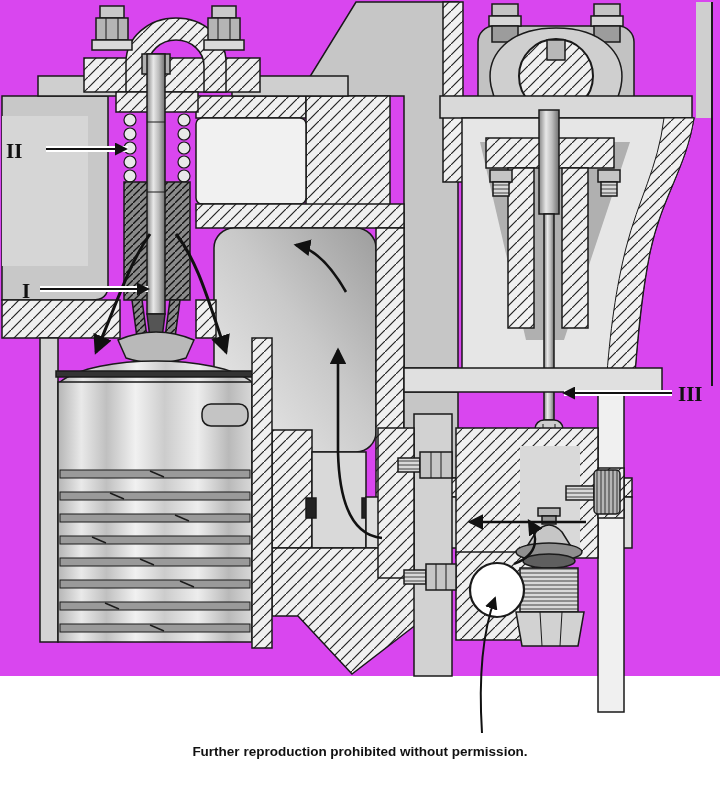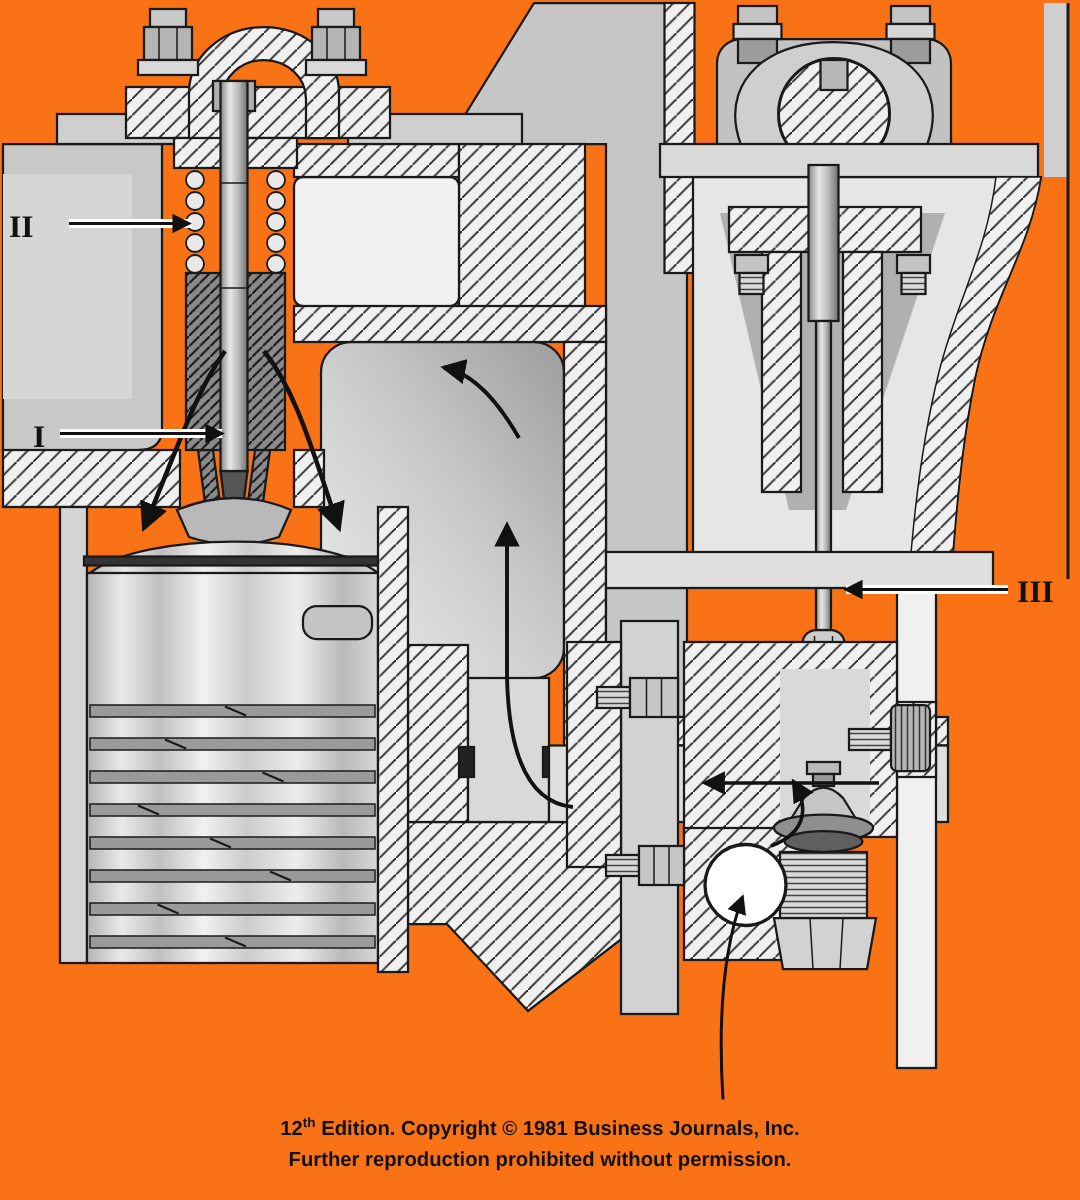--- a/index.html
+++ b/index.html
@@ -1,17 +1,17 @@
 <!DOCTYPE html>
 <html><head>
 <meta charset="utf-8">
 <style>
   html,body{margin:0;padding:0;background:#fff;}
   body{width:720px;height:800px;overflow:hidden;font-family:"Liberation Sans",sans-serif;}
-  .stage{position:relative;width:720px;height:800px;background:#f97316;}
+  .stage{position:relative;width:720px;height:676px;background:#d946ef;}
   svg{display:block;}
   .caption{position:absolute;left:0;top:742px;width:720px;text-align:center;
            font-weight:bold;font-size:13.5px;line-height:1.5;color:#111;}
   .caption sup{font-size:9px;}
   text.roman{font-family:"Liberation Serif",serif;font-weight:bold;font-size:21px;fill:#111;}
 </style>
 </head>
 <body>
 
 <div class="stage">
@@ -241,16 +241,15 @@
     <path d="M40,289 H148" stroke="#111" stroke-width="2" fill="none" marker-end="url(#ah)"></path>
     <text class="roman" x="22" y="298">I</text>
 
     <path d="M672,393 H564" stroke="#fff" stroke-width="6" fill="none"></path>
     <path d="M672,393 H564" stroke="#111" stroke-width="2" fill="none" marker-end="url(#ah)"></path>
     <text class="roman" x="678" y="401">III</text>
   </g>
 </svg>
 
 <div class="caption">
-  <div><span>12</span><sup>th</sup><span> Edition. Copyright © 1981 Business Journals, Inc.</span></div>
   <div>Further reproduction prohibited without permission.</div>
 </div>
 </div>
 
 </body></html>

